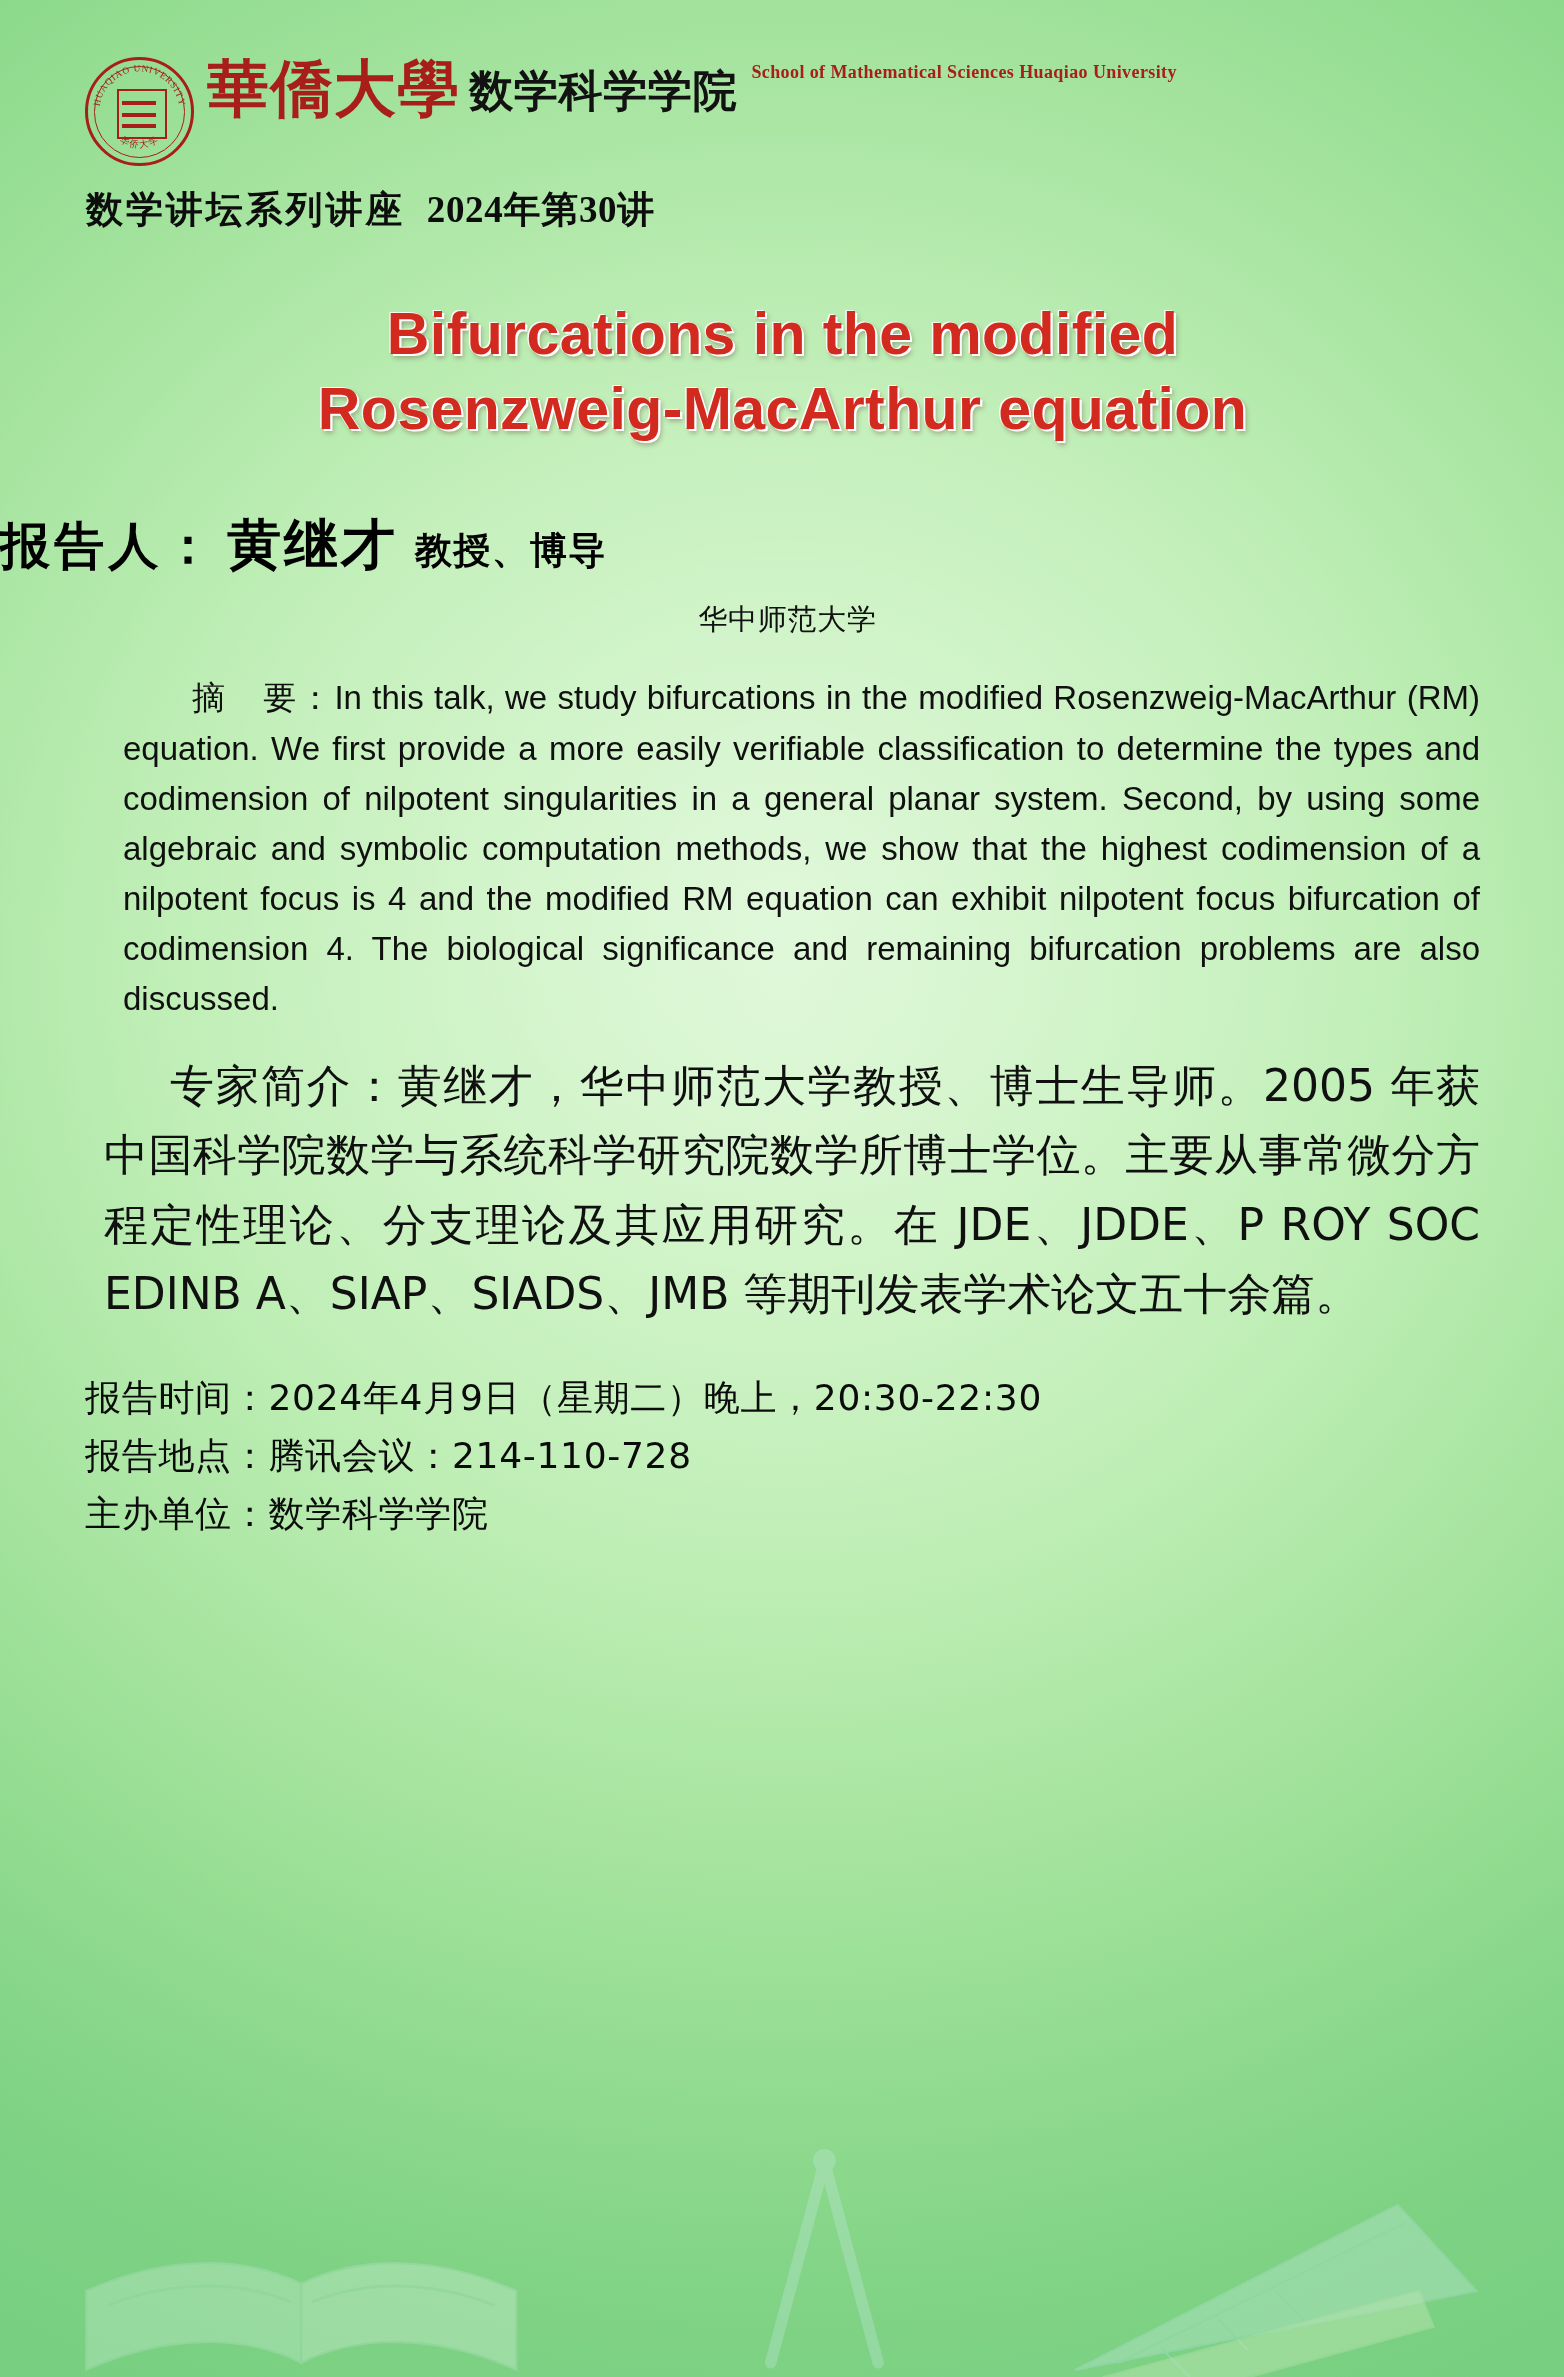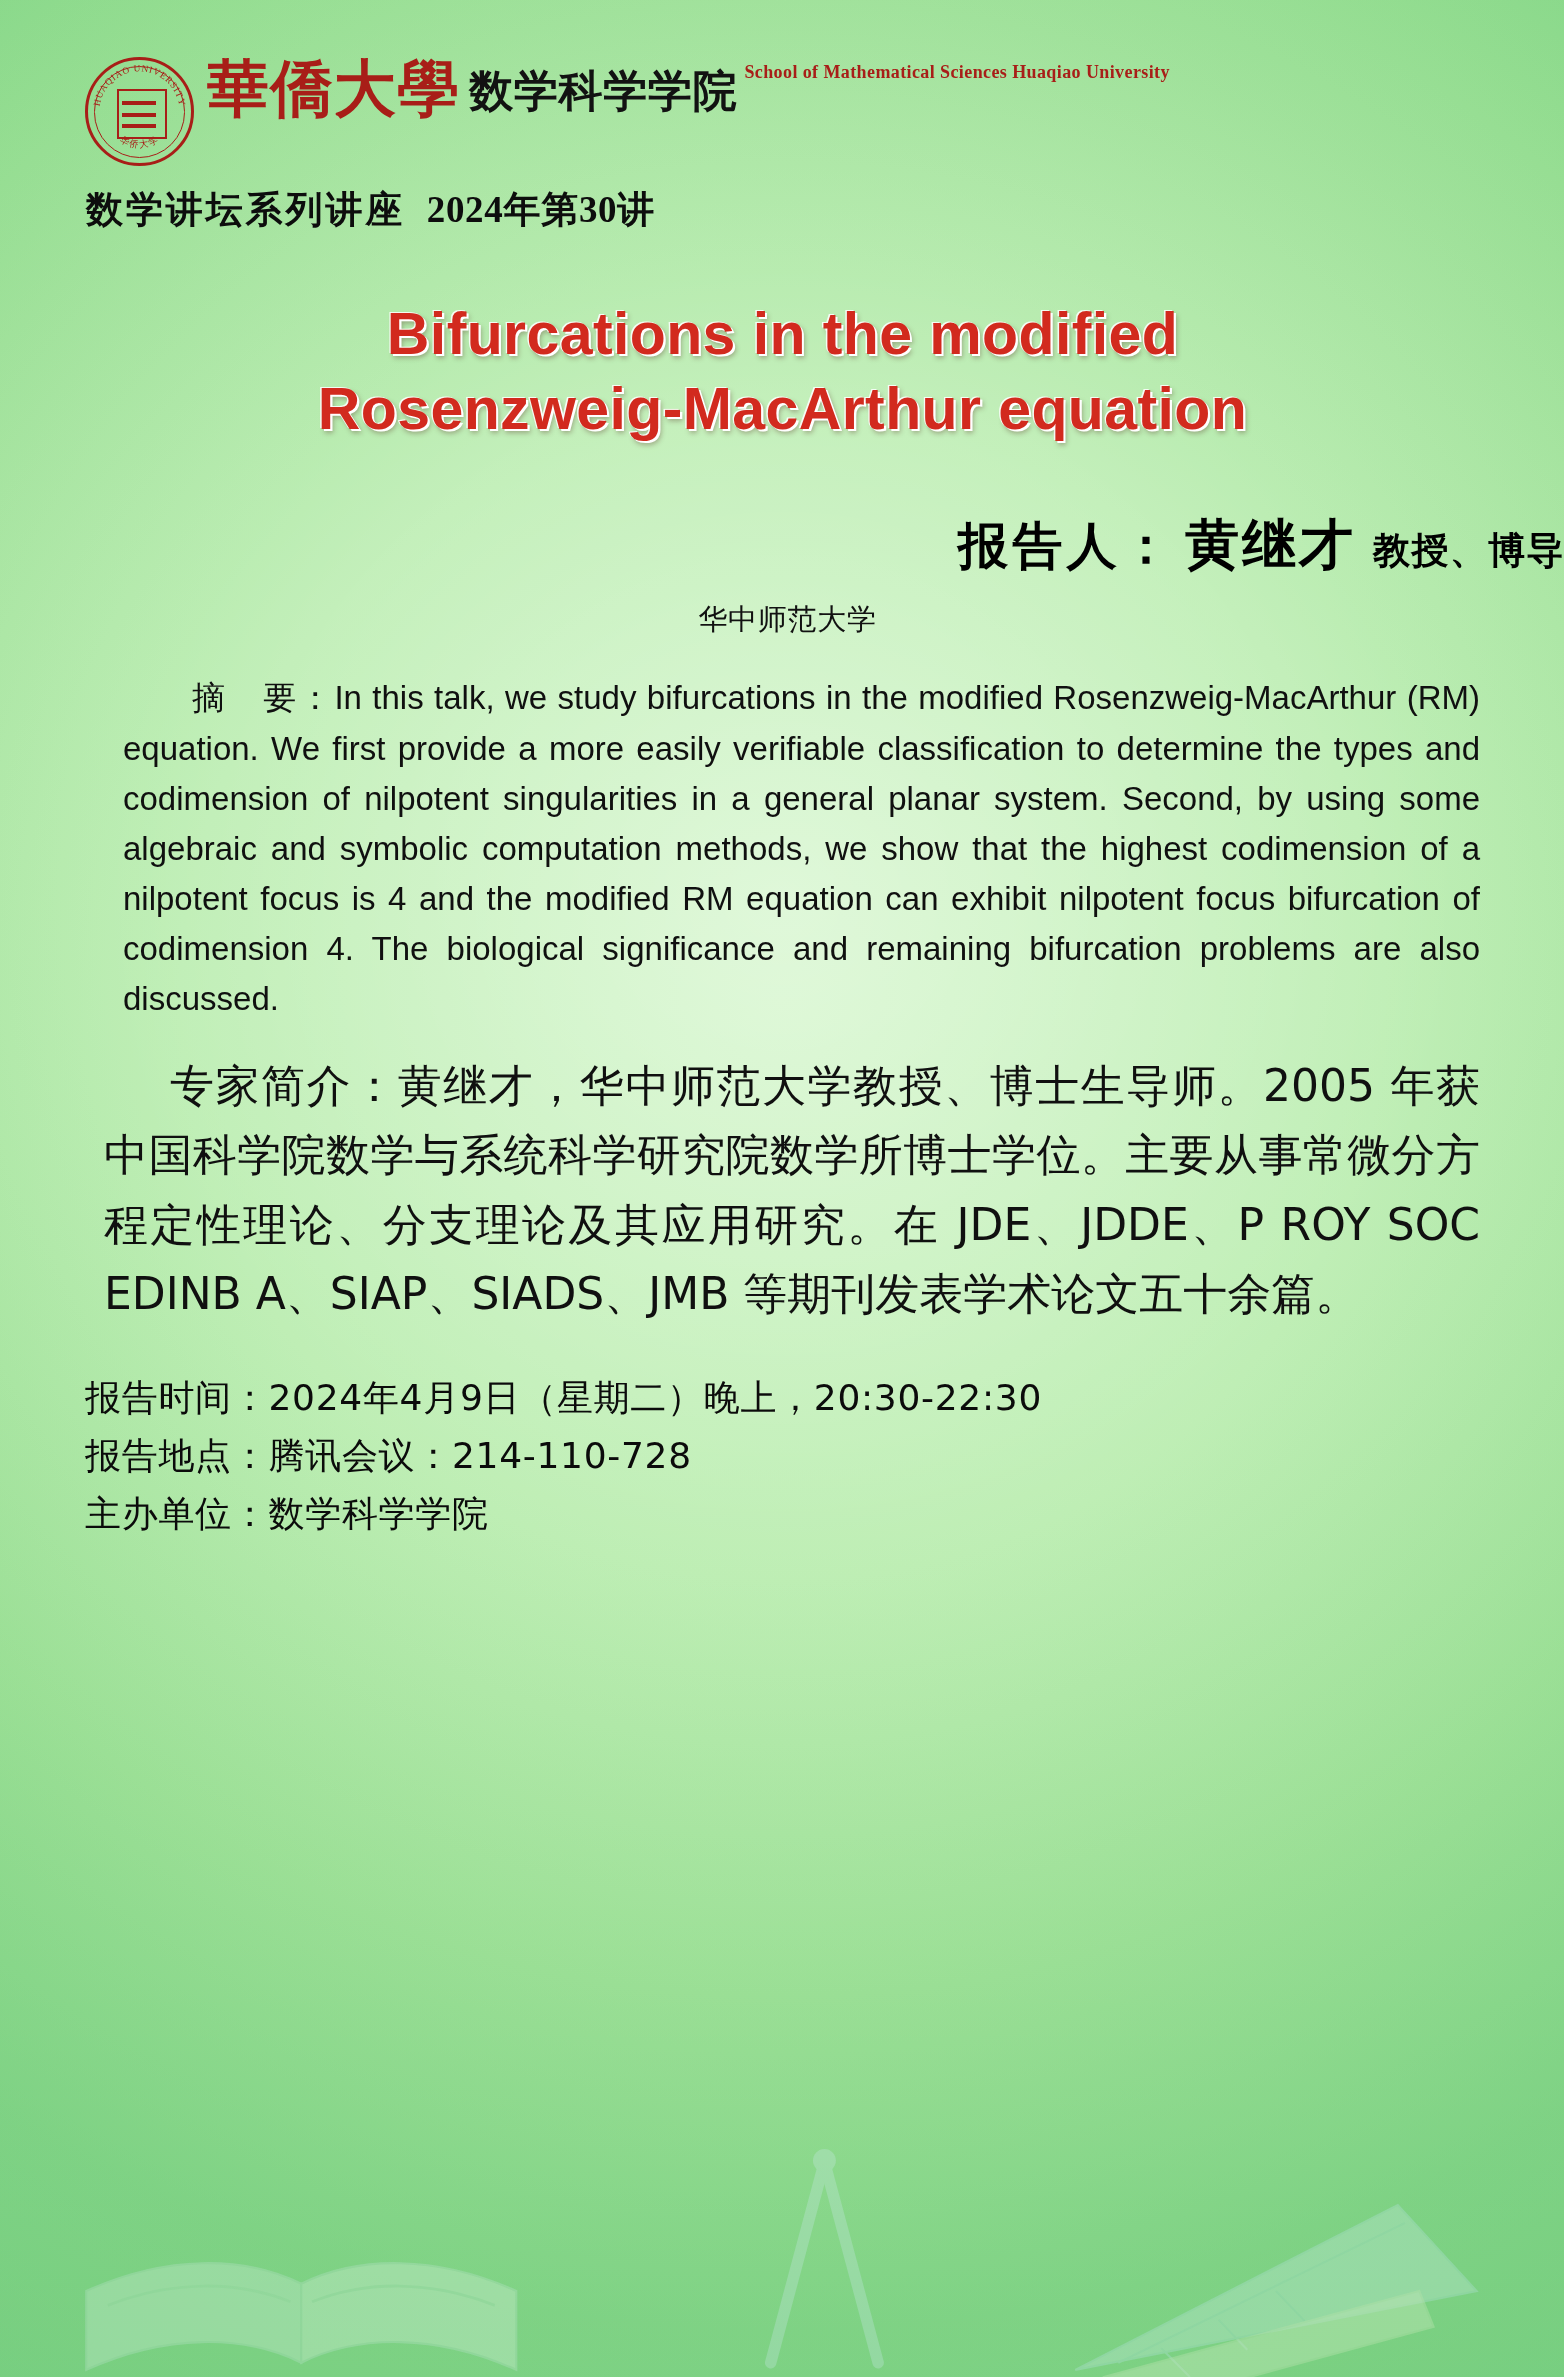--- a/index.html
+++ b/index.html
@@ -110,21 +110,21 @@
     position: relative;
     top: -4.3px;
   }
   .logo-en {
     color: #a81e18;
     font-family: "Liberation Serif", serif;
     font-weight: 700;
     font-size: 18px;
     letter-spacing: 0.4px;
     margin-top: 5.7px;
-    margin-left: 7px;
+    margin-left: 14px;
   }
 
   
   .series-line {
     margin: 18.6px 0 0 86px;
     font-family: "DejaVu Serif", serif;
     font-weight: 700;
     font-size: 37px;
     color: #0d0d0d;
     letter-spacing: 2.9px;
@@ -149,21 +149,21 @@
     text-shadow:
       2.2px 2.2px 0 #ffffff,
       -1.4px -1.4px 0 rgba(255,255,255,0.85),
       2.9px 3.6px 5px rgba(80,40,30,0.35);
     padding: 0 50px;
   }
 
   
   .speaker-row {
     margin-top: 62px;
-    text-align: right;
+    text-align: left;
     white-space: nowrap;
     color: #000;
   }
   .speaker-label {
     font-family: "DejaVu Sans", sans-serif;
     font-weight: 700;
     font-size: 50px;
     letter-spacing: 4.3px;
   }
   .speaker-name {

